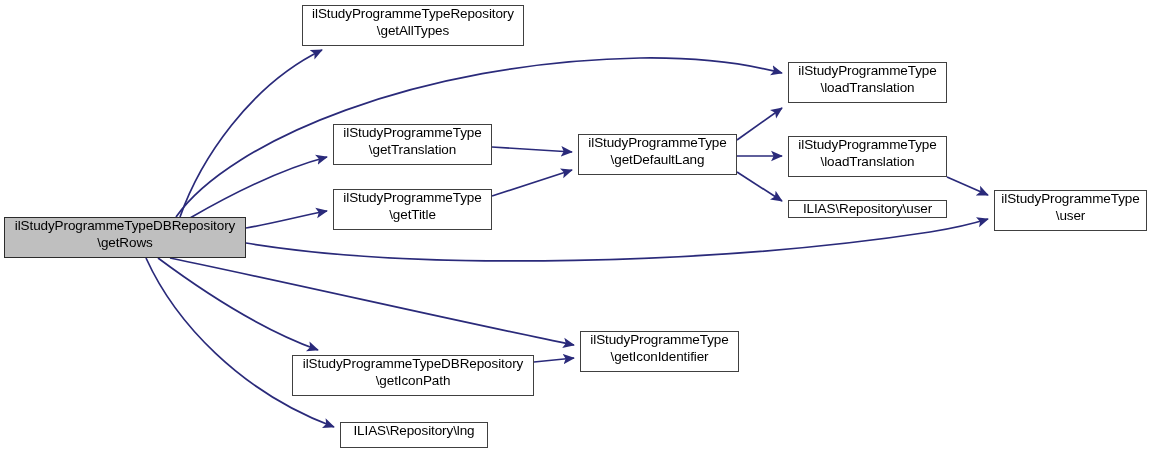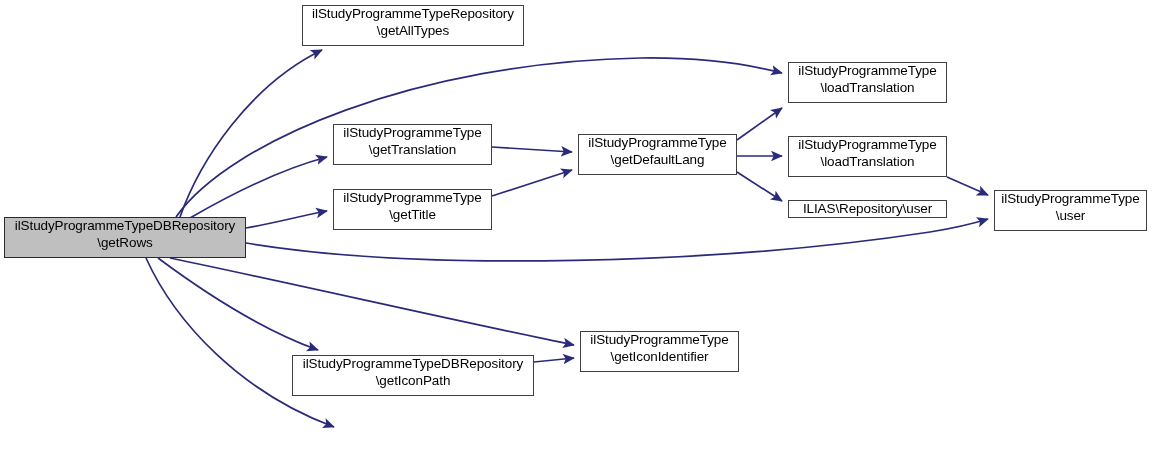--- a/index.html
+++ b/index.html
@@ -140,14 +140,17 @@
   <div class="node" style="left:580px;top:331px;width:159px;height:41px;">
     <span class="ln">ilStudyProgrammeType</span>
     <span class="ln">\getIconIdentifier</span>
   </div>
 
   <div class="node" style="left:292px;top:355px;width:242px;height:41px;">
     <span class="ln">ilStudyProgrammeTypeDBRepository</span>
     <span class="ln">\getIconPath</span>
   </div>
 
+  <div class="node" style="left:340px;top:422px;width:148px;height:26px;">
+    <span class="ln">ILIAS\Repository\lng</span>
+  </div>
 
 </div>
 
 </body></html>

